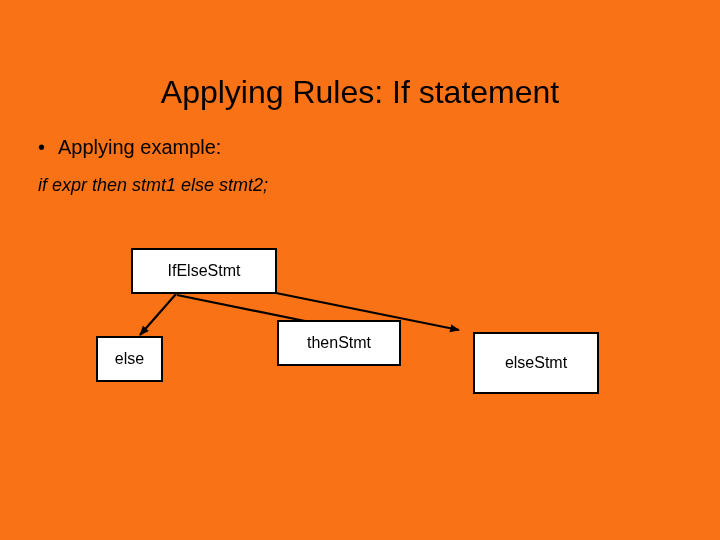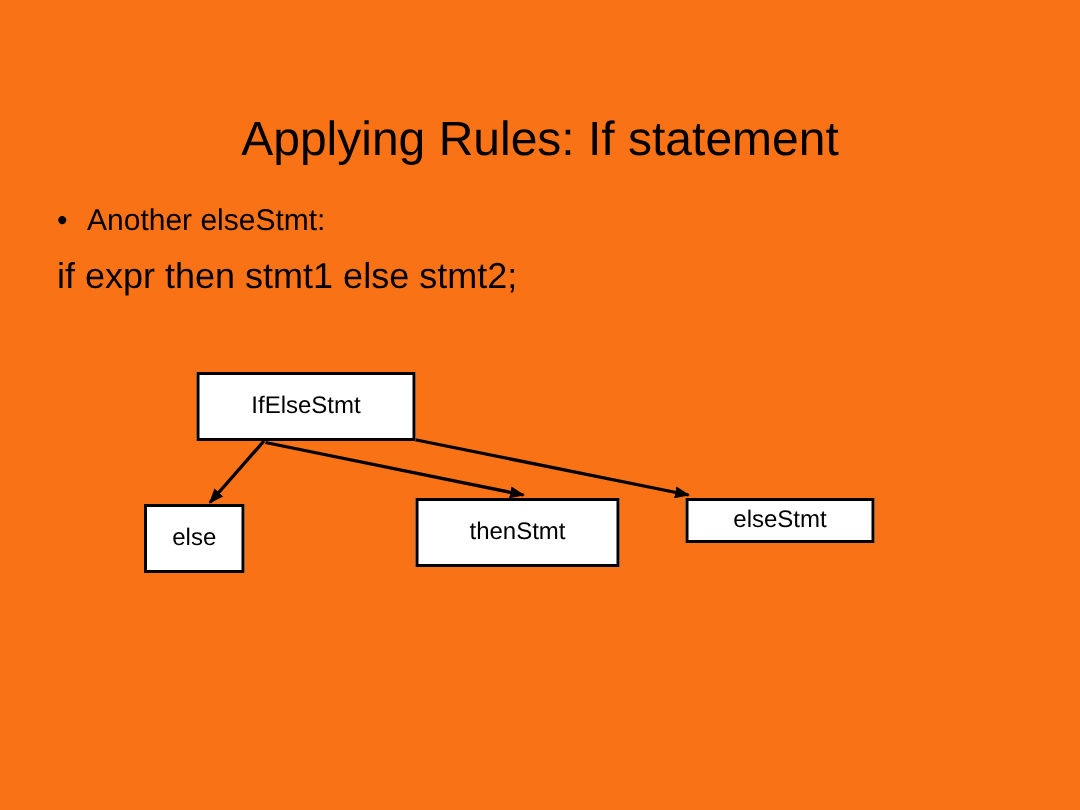--- a/index.html
+++ b/index.html
@@ -50,24 +50,25 @@
     line-height: 26px;
     white-space: nowrap;
     margin: 0 0 12px 0;
     padding-left: 0;
   }
   .bullet-mark {
     display: inline-block;
     width: 20px;
   }
   .code-line {
-    font-size: 24px;
+    font-size: 18px;
     line-height: 26px;
     white-space: nowrap;
     margin: 0;
+    font-style: italic;
   }
 
   
   #tree {
     position: absolute;
     left: 0;
     top: 0;
     width: 720px;
     height: 540px;
     text-align: center;
@@ -80,42 +81,42 @@
     display: flex;
     align-items: center;
     justify-content: center;
     font-size: 16px;
     line-height: 18px;
     white-space: nowrap;
     z-index: 3;
   }
   #node-root   { left: 131px; top: 248px; width: 146px; height: 46px; }
   #node-cond   { left: 96px;  top: 336px; width: 67px;  height: 46px; }
-  #node-then   { left: 277px; top: 332px; width: 136px; height: 46px; }
-  #node-else   { left: 457px; top: 332px; width: 126px; height: 30px; }
+  #node-then   { left: 277px; top: 320px; width: 124px; height: 46px; }
+  #node-else   { left: 473px; top: 332px; width: 126px; height: 62px; }
 
   #edges {
     position: absolute;
     left: 0; top: 0;
     width: 720px;
     height: 540px;
     z-index: 1;
     pointer-events: none;
   }
 </style>
 </head>
 <body>
 
 <div id="slide">
 
   <h1 class="slide-title">Applying Rules: If statement</h1>
 
   <div class="body-block">
     <p class="bullet-line">
-      <span class="bullet-mark">•</span><span>Another elseStmt:</span>
+      <span class="bullet-mark">•</span><span>Applying example:</span>
     </p>
     <p class="code-line">if expr then stmt1 else stmt2;</p>
   </div>
 
   <div id="tree">
 
     <svg id="edges" width="720" height="540" viewBox="0 0 720 540">
       <defs>
         <marker id="arrowhead" markerWidth="10" markerHeight="8" refX="9" refY="4" orient="auto" markerUnits="userSpaceOnUse">
           <path d="M0,0 L10,4 L0,8 Z" fill="#000000"></path>

